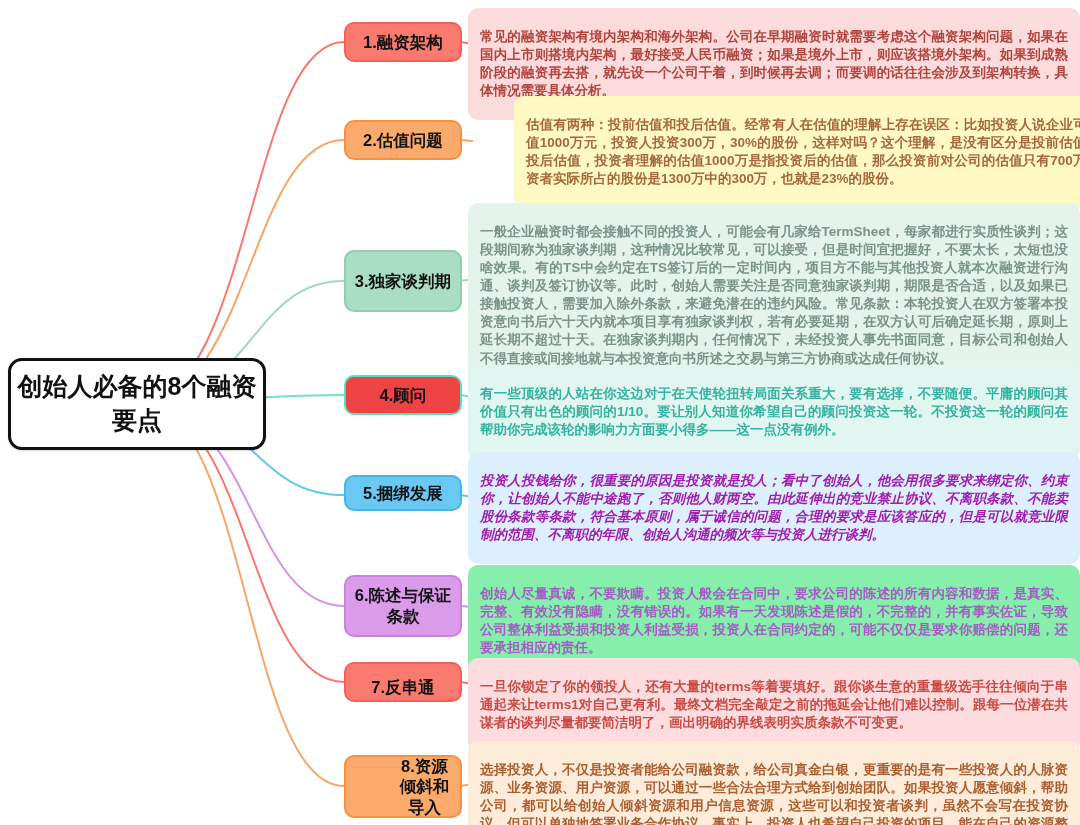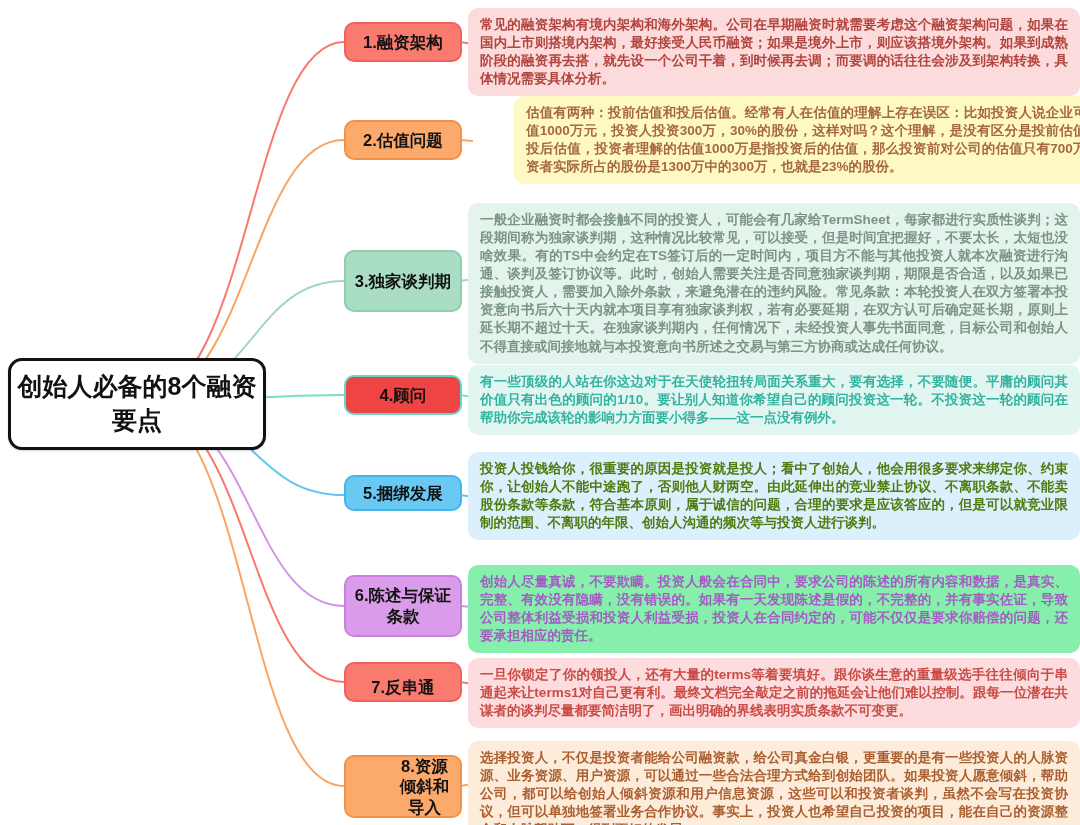--- a/index.html
+++ b/index.html
@@ -27,21 +27,21 @@
   .l2{top:120px;height:40px;}
   .l3{top:250px;height:62px;}
   .l4{top:375px;height:40px;}
   .l5{top:475px;height:36px;}
   .l6{top:575px;height:62px;}
   .l7{top:662px;height:40px;align-items:flex-end;}
   .l8{top:755px;height:63px;}
   .textblock{
     position:absolute;left:468px;width:612px;z-index:1;
     border-radius:10px;box-sizing:border-box;
-    padding:8px 12px;font-size:13.5px;font-weight:bold;line-height:1.34;
+    padding:20px 12px;font-size:13.5px;font-weight:bold;line-height:1.34;
     text-align:justify;
   }
   .t1{top:8px;}
   .t2{top:96px;}
   .t3{top:203px;}
   .t4{top:365px;}
   .t5{top:452px;}
   .t6{top:565px;}
   .t7{top:658px;}
   .t8{top:741px;}
@@ -94,16 +94,16 @@
     <span>7.反串通</span>
   </div>
 <div class="label l8" style="background: rgb(252, 170, 107); border-color: rgb(242, 145, 72); padding-left: 47px;">
     <span>8.资源倾斜和导入</span>
   </div>
 
 <div class="textblock t1" style="background: rgb(252, 219, 220); color: rgb(178, 68, 62);">常见的融资架构有境内架构和海外架构。公司在早期融资时就需要考虑这个融资架构问题，如果在国内上市则搭境内架构，最好接受人民币融资；如果是境外上市，则应该搭境外架构。如果到成熟阶段的融资再去搭，就先设一个公司干着，到时候再去调；而要调的话往往会涉及到架构转换，具体情况需要具体分析。</div>
 <div class="textblock t2" style="background: #fef9c3; color: rgb(166, 104, 60); margin-left: 46px;">估值有两种：投前估值和投后估值。经常有人在估值的理解上存在误区：比如投资人说企业可以估值1000万元，投资人投资300万，30%的股份，这样对吗？这个理解，是没有区分是投前估值还是投后估值，投资者理解的估值1000万是指投资后的估值，那么投资前对公司的估值只有700万；投资者实际所占的股份是1300万中的300万，也就是23%的股份。</div>
 <div class="textblock t3" style="background: rgb(228, 243, 236); color: rgb(123, 148, 135);">一般企业融资时都会接触不同的投资人，可能会有几家给TermSheet，每家都进行实质性谈判；这段期间称为独家谈判期，这种情况比较常见，可以接受，但是时间宜把握好，不要太长，太短也没啥效果。有的TS中会约定在TS签订后的一定时间内，项目方不能与其他投资人就本次融资进行沟通、谈判及签订协议等。此时，创始人需要关注是否同意独家谈判期，期限是否合适，以及如果已接触投资人，需要加入除外条款，来避免潜在的违约风险。常见条款：本轮投资人在双方签署本投资意向书后六十天内就本项目享有独家谈判权，若有必要延期，在双方认可后确定延长期，原则上延长期不超过十天。在独家谈判期内，任何情况下，未经投资人事先书面同意，目标公司和创始人不得直接或间接地就与本投资意向书所述之交易与第三方协商或达成任何协议。</div>
 <div class="textblock t4" style="background: rgb(225, 246, 241); color: rgb(52, 179, 160);">有一些顶级的人站在你这边对于在天使轮扭转局面关系重大，要有选择，不要随便。平庸的顾问其价值只有出色的顾问的1/10。要让别人知道你希望自己的顾问投资这一轮。不投资这一轮的顾问在帮助你完成该轮的影响力方面要小得多——这一点没有例外。</div>
-<div class="textblock t5" style="background: rgb(219, 239, 252); color: #4d7c0f;">投资人投钱给你，很重要的原因是投资就是投人；看中了创始人，他会用很多要求来绑定你、约束你，让创始人不能中途跑了，否则他人财两空。由此延伸出的竞业禁止协议、不离职条款、不能卖股份条款等条款，符合基本原则，属于诚信的问题，合理的要求是应该答应的，但是可以就竞业限制的范围、不离职的年限、创始人沟通的频次等与投资人进行谈判。</div>
+<div class="textblock t5" style="background: rgb(219, 239, 252); color: #a21caf; font-style: italic;">投资人投钱给你，很重要的原因是投资就是投人；看中了创始人，他会用很多要求来绑定你、约束你，让创始人不能中途跑了，否则他人财两空。由此延伸出的竞业禁止协议、不离职条款、不能卖股份条款等条款，符合基本原则，属于诚信的问题，合理的要求是应该答应的，但是可以就竞业限制的范围、不离职的年限、创始人沟通的频次等与投资人进行谈判。</div>
 <div class="textblock t6" style="background: #86efac; color: rgb(164, 92, 197);">创始人尽量真诚，不要欺瞒。投资人般会在合同中，要求公司的陈述的所有内容和数据，是真实、完整、有效没有隐瞒，没有错误的。如果有一天发现陈述是假的，不完整的，并有事实佐证，导致公司整体利益受损和投资人利益受损，投资人在合同约定的，可能不仅仅是要求你赔偿的问题，还要承担相应的责任。</div>
 <div class="textblock t7" style="background: rgb(252, 220, 222); color: rgb(201, 75, 68);">一旦你锁定了你的领投人，还有大量的terms等着要填好。跟你谈生意的重量级选手往往倾向于串通起来让terms1对自己更有利。最终文档完全敲定之前的拖延会让他们难以控制。跟每一位潜在共谋者的谈判尽量都要简洁明了，画出明确的界线表明实质条款不可变更。</div>
 <div class="textblock t8" style="background: rgb(253, 236, 218); color: rgb(171, 95, 49);">选择投资人，不仅是投资者能给公司融资款，给公司真金白银，更重要的是有一些投资人的人脉资源、业务资源、用户资源，可以通过一些合法合理方式给到创始团队。如果投资人愿意倾斜，帮助公司，都可以给创始人倾斜资源和用户信息资源，这些可以和投资者谈判，虽然不会写在投资协议，但可以单独地签署业务合作协议。事实上，投资人也希望自己投资的项目，能在自己的资源整合和人脉帮助下，得到更好的发展。</div>
 
 </body></html>

